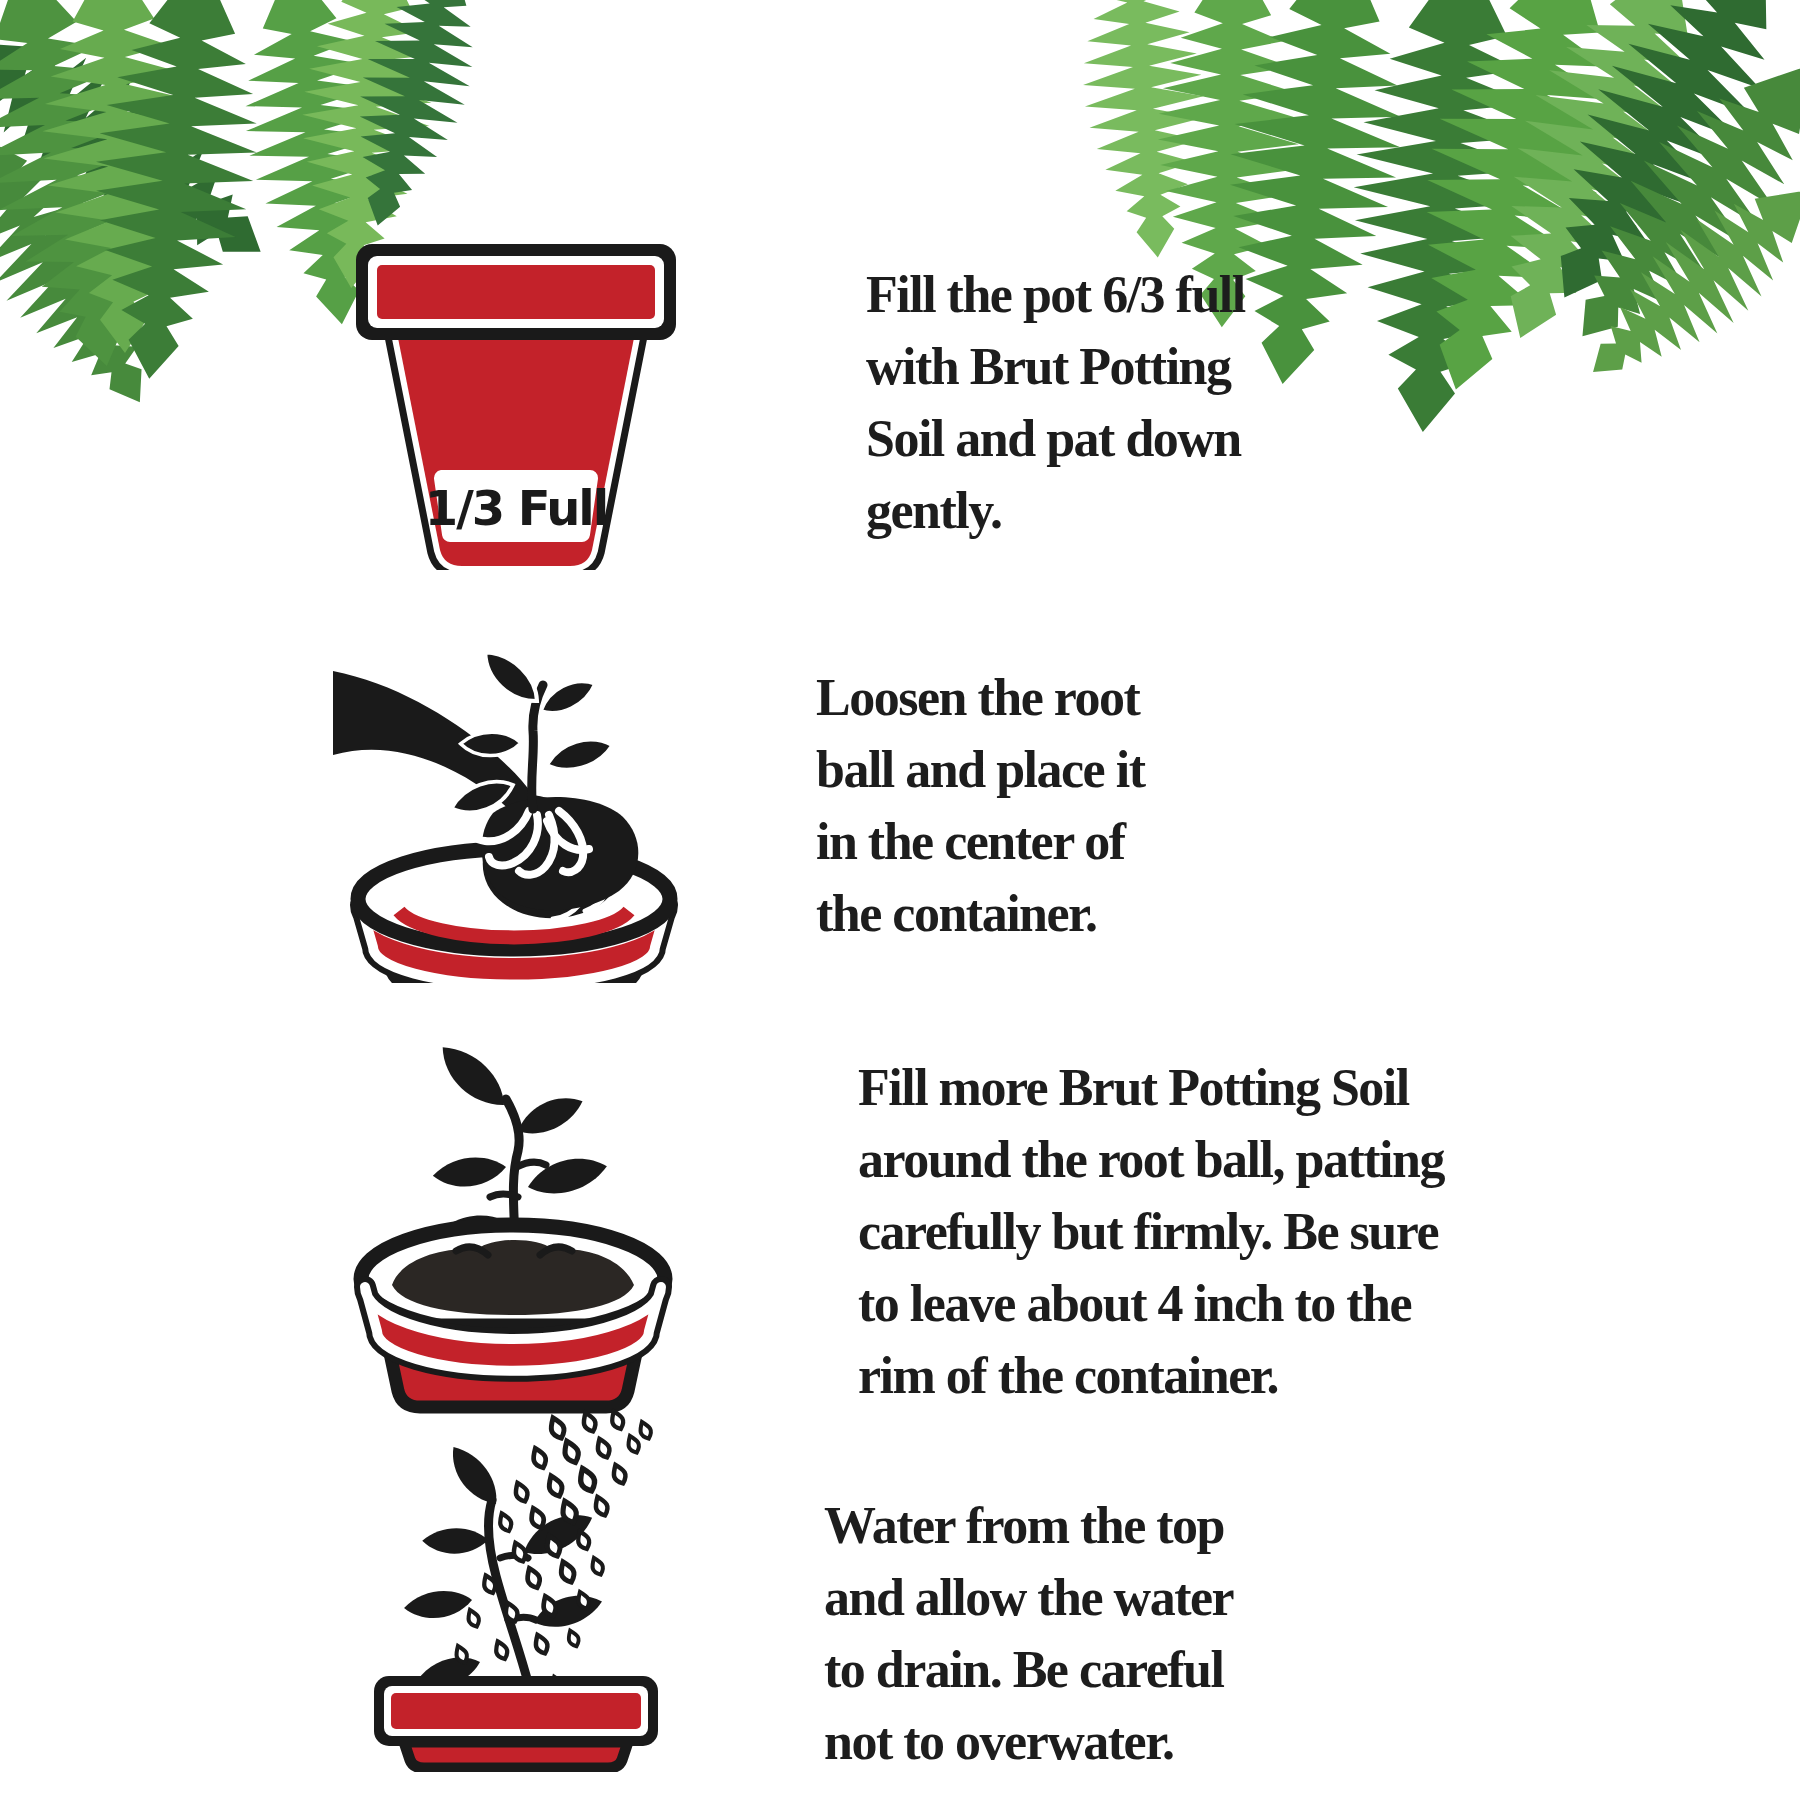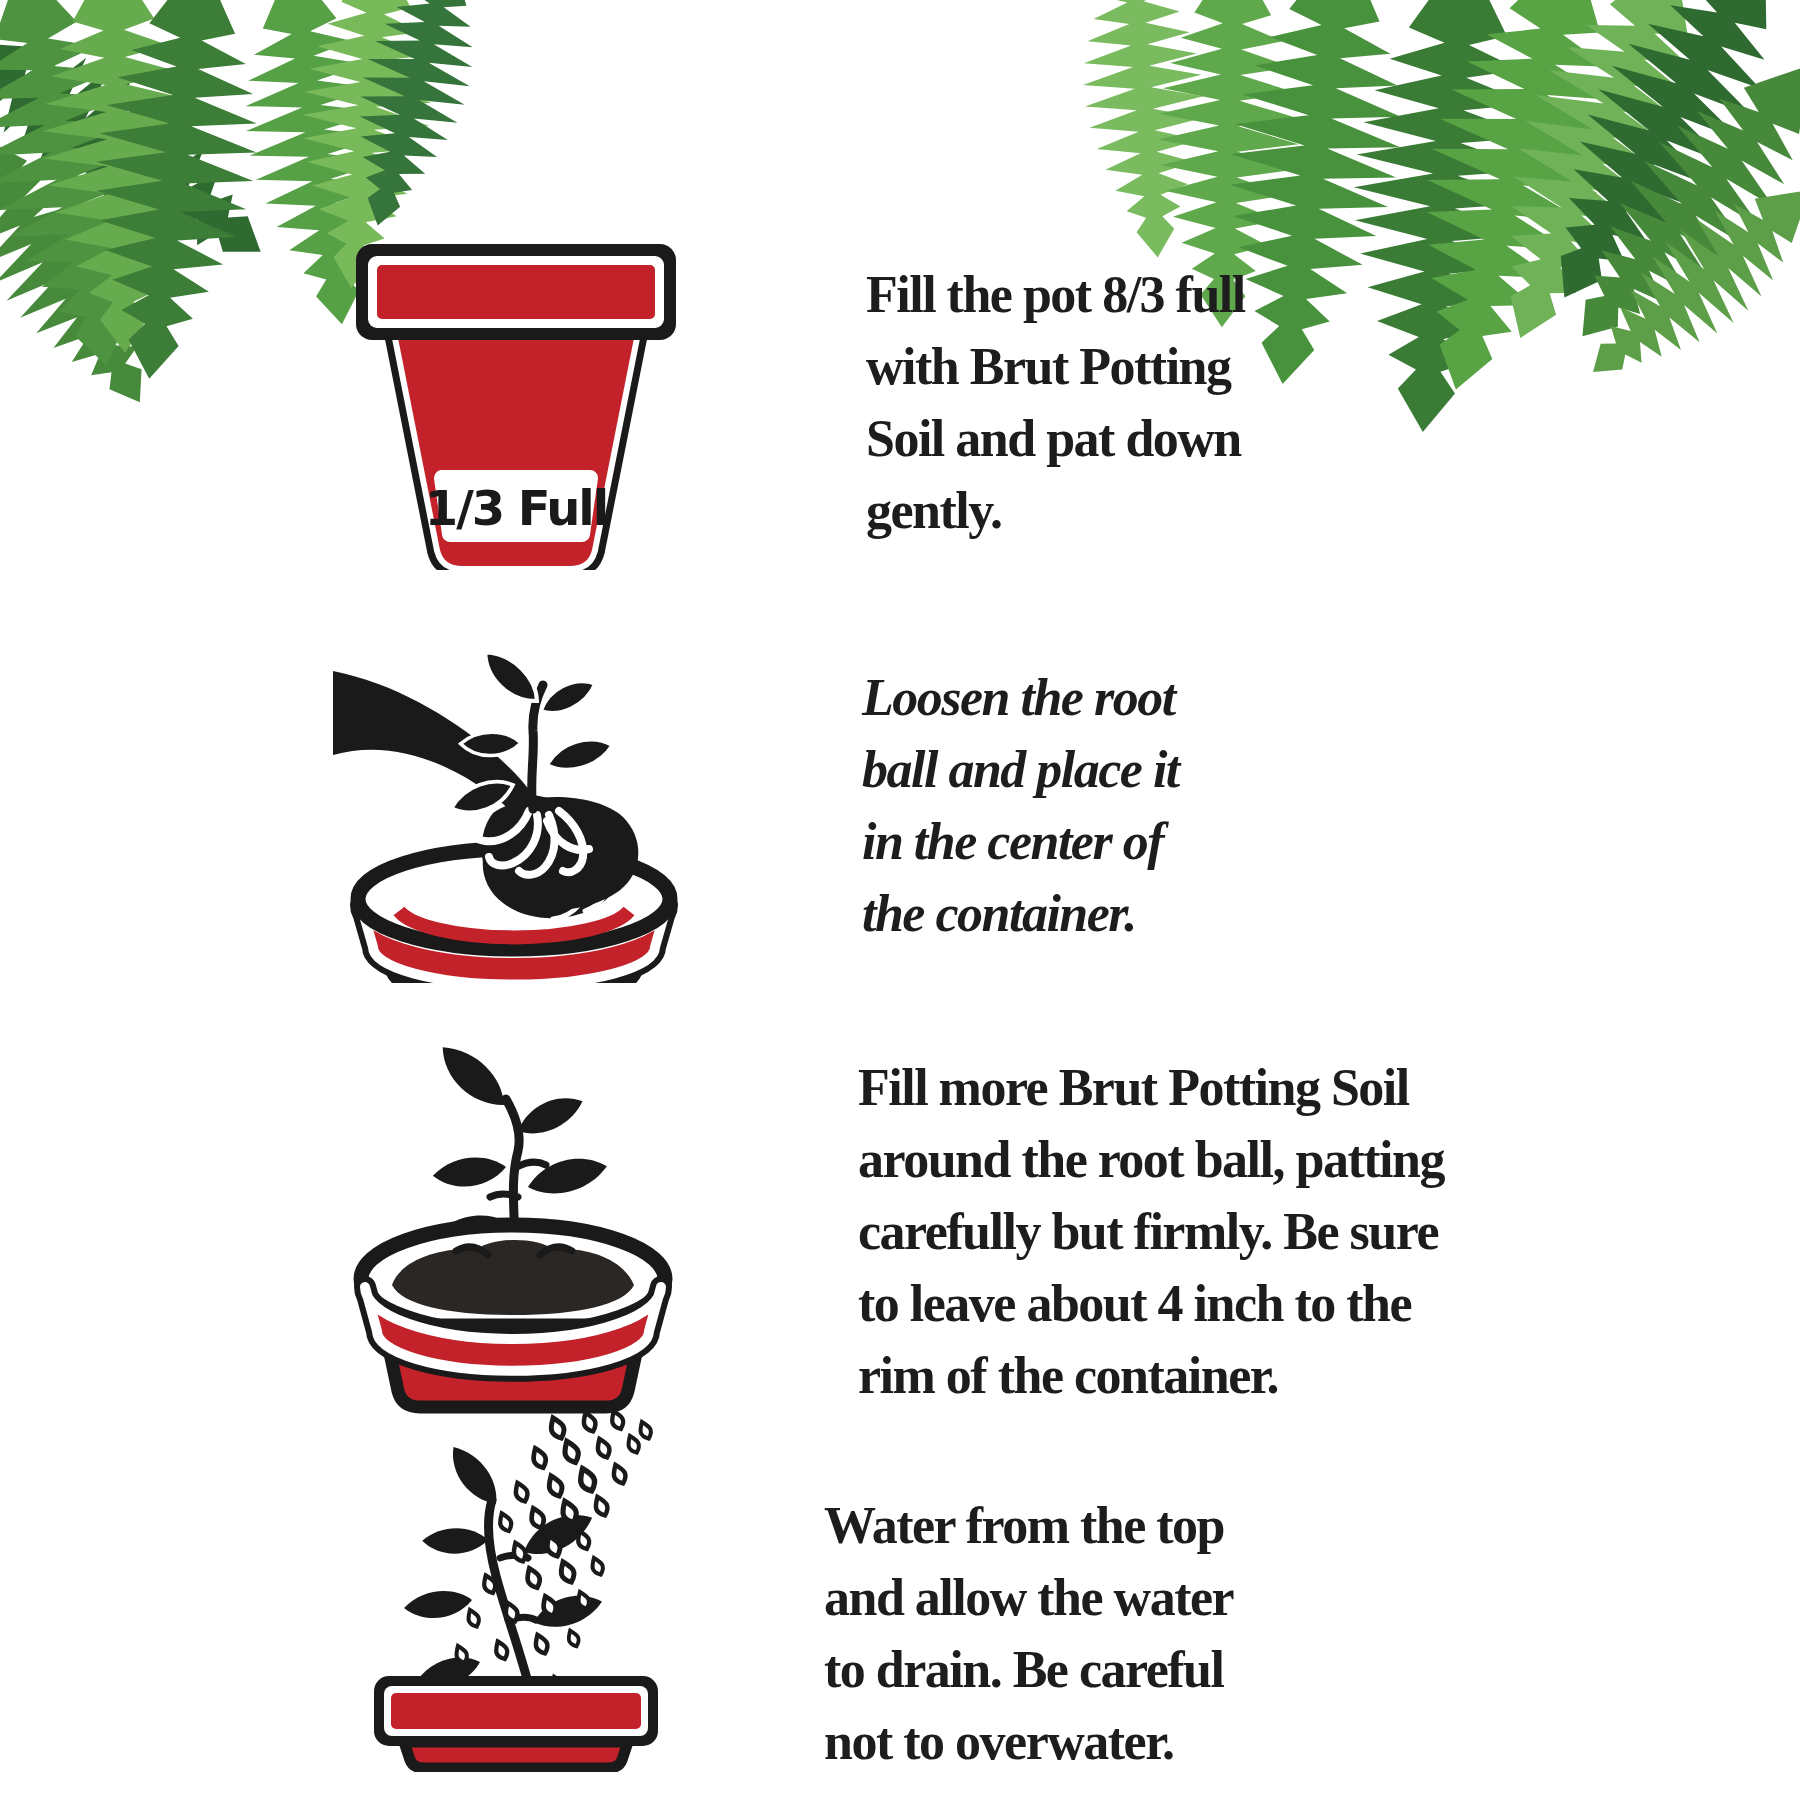--- a/index.html
+++ b/index.html
@@ -9,21 +9,21 @@
   .foliage-left{left:-14px;top:-18px;width:560px;height:470px;}
   .foliage-right{left:1010px;top:-20px;width:800px;height:570px;}
   .step-icon{position:absolute;}
   #icon1{left:350px;top:238px;width:332px;height:332px;}
   #icon2{left:333px;top:643px;width:350px;height:340px;}
   #icon3{left:342px;top:1047px;width:342px;height:368px;}
   #icon4{left:370px;top:1408px;width:292px;height:364px;}
   .step-text{position:absolute;white-space:pre-line;font-weight:700;font-size:52px;
              line-height:72px;letter-spacing:-1.5px;color:#1d1d1d;}
   #text1{left:866px;top:259px;width:560px;}
-  #text2{left:862px;top:662px;width:560px;font-style:italic;}
+  #text2{left:816px;top:662px;width:560px;}
   #text3{left:858px;top:1052px;width:720px;}
   #text4{left:824px;top:1490px;width:560px;}
   .band-label{font-family:"DejaVu Sans",sans-serif;font-weight:bold;font-size:48px;
               letter-spacing:-2px;fill:#1a1a1a;}
   svg{display:block;}
 </style>
 </head>
 <body>
 
 <div class="canvas">
@@ -80,21 +80,21 @@
       <g clip-path="url(#potbody1)">
         <path d="M92,240 L240,240 L232,296 L100,296 Z" fill="#ffffff" stroke="#ffffff" stroke-width="16" stroke-linejoin="round"></path>
       </g>
       <text class="band-label" x="166" y="287" text-anchor="middle">1/3 Full</text>
       <g>
         <rect x="6" y="6" width="320" height="96" rx="16" fill="#1a1a1a"></rect>
         <rect x="18" y="18" width="296" height="72" rx="9" fill="#ffffff"></rect>
         <rect x="27" y="27" width="278" height="54" rx="5" fill="#c3222a"></rect>
       </g>
     </svg>
-    <div id="text1" class="step-text">Fill the pot 8/3 full
+    <div id="text1" class="step-text">Fill the pot 6/3 full
 with Brut Potting
 Soil and pat down
 gently.</div>
   </section>
 
   <section class="step">
     <svg id="icon2" class="step-icon" viewBox="0 0 350 340">
       <g>
         <path d="M44,284 A150,44 0 0 0 318,284 L304,328 Q298,342 280,342 L82,342 Q64,342 58,328 Z" fill="#c3222a" stroke="#1a1a1a" stroke-width="12"></path>
         <path d="M28,262 A153,48 0 0 0 334,262 L322,304 A135,36 0 0 1 40,304 Z" fill="#1a1a1a" stroke="#1a1a1a" stroke-width="22" stroke-linejoin="round"></path>

